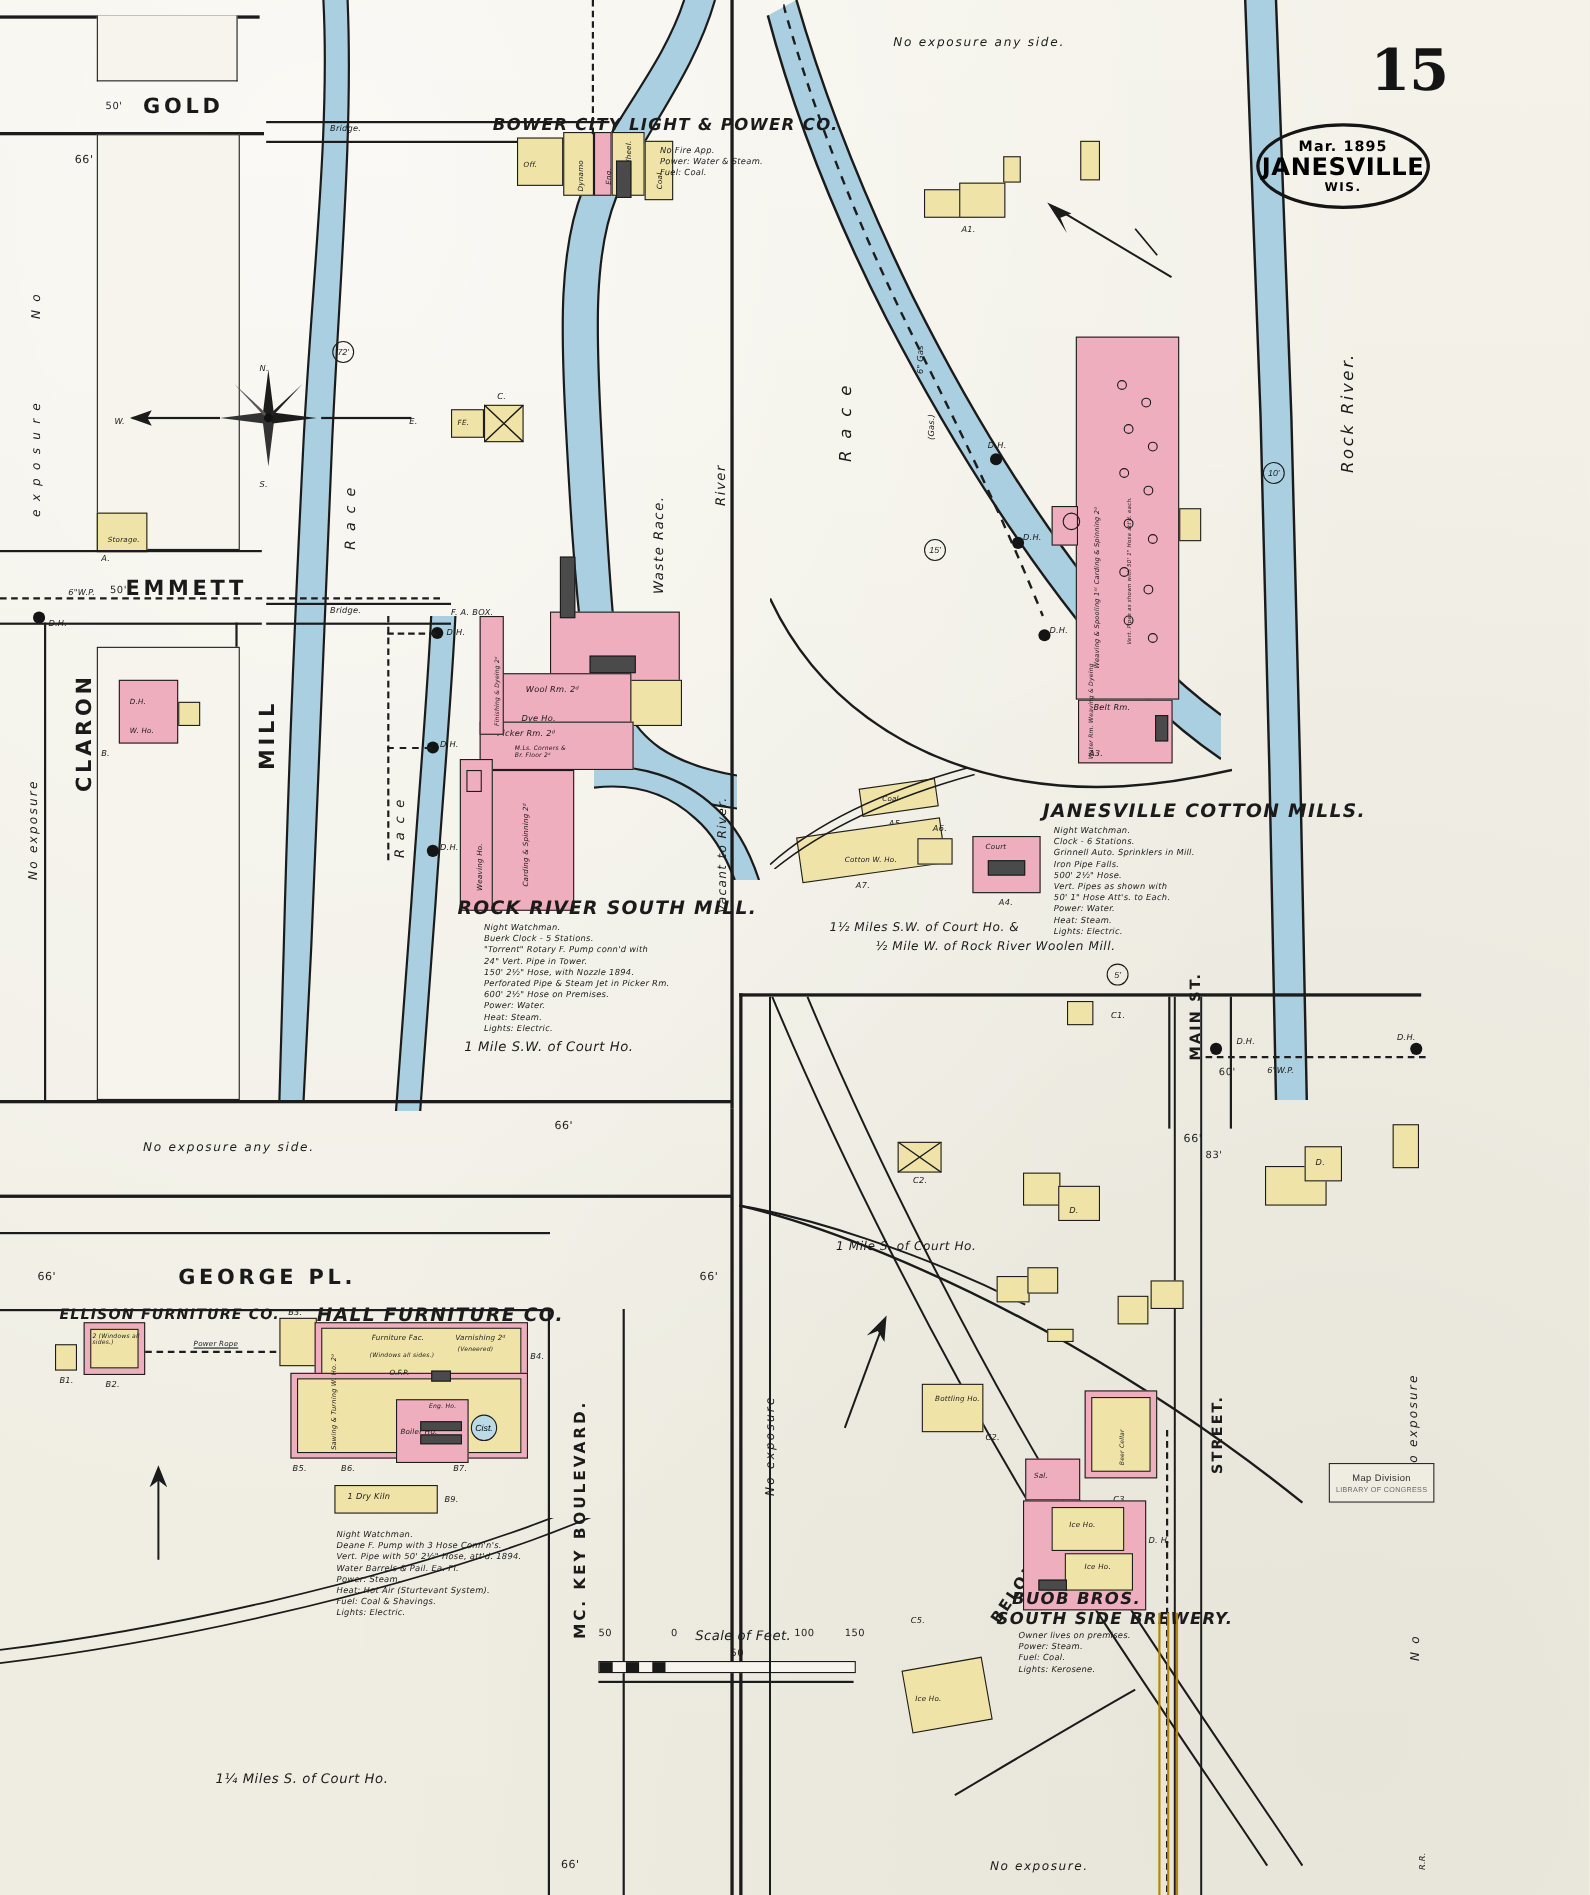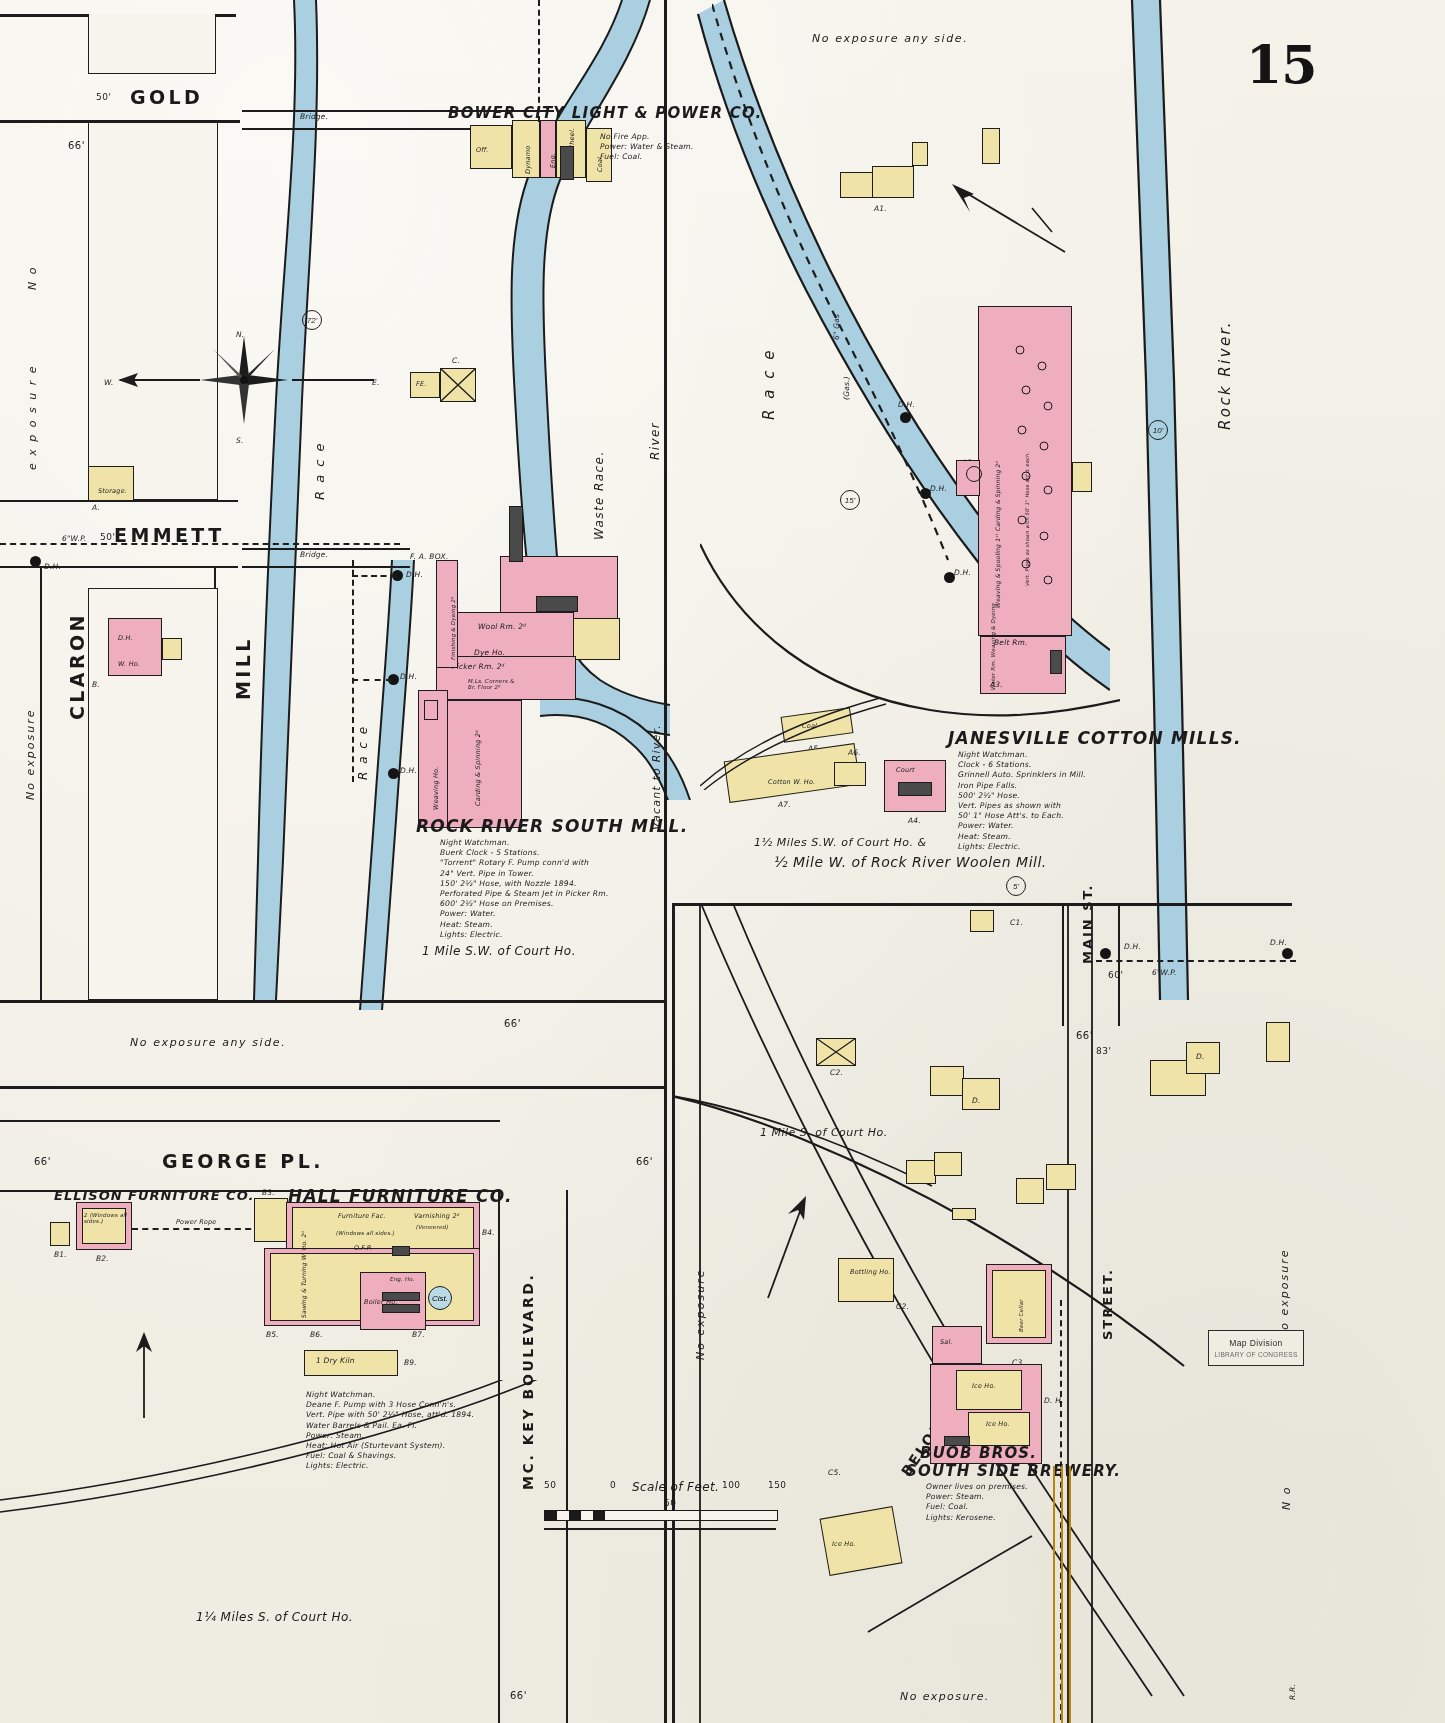--- a/index.html
+++ b/index.html
@@ -405,21 +405,21 @@
     <div>Grinnell Auto. Sprinklers in Mill.</div>
     <div>Iron Pipe Falls.</div>
     <div>500' 2½" Hose.</div>
     <div>Vert. Pipes as shown with</div>
     <div>50' 1" Hose Att's. to Each.</div>
     <div>Power: Water.</div>
     <div>Heat: Steam.</div>
     <div>Lights: Electric.</div>
   </div>
   <div class="t dist" style="left:754px;top:836px;font-size:11px;">1½ Miles S.W. of Court Ho. &amp;</div>
-  <div class="t dist" style="left:774px;top:854px;font-size:14px;">½ Mile W. of Rock River Woolen Mill.</div>
+  <div class="t dist" style="left:796px;top:854px;font-size:11px;">½ Mile W. of Rock River Woolen Mill.</div>
 
   <div class="dot" style="left:900px;top:412px;"></div>
   <div class="t tiny2" style="left:898px;top:400px;">D.H.</div>
   <div class="dot" style="left:920px;top:488px;"></div>
   <div class="t tiny2" style="left:930px;top:484px;">D.H.</div>
   <div class="dot" style="left:944px;top:572px;"></div>
   <div class="t tiny2" style="left:954px;top:568px;">D.H.</div>
   <div class="circ" style="left:840px;top:490px;width:18px;height:18px;">15'</div>
   <div class="circ" style="left:1148px;top:420px;width:18px;height:18px;font-style:italic;">10'</div>
   <div class="circ" style="left:1006px;top:876px;width:18px;height:18px;">5'</div>
@@ -438,21 +438,21 @@
   <div class="ln" style="left:566px;top:1190px;width:2.2px;height:533px;"></div>
 
   <div class="t firmname2" style="left:54px;top:1188px;font-size:13px;">ELLISON FURNITURE CO.</div>
   <div class="bldg pink" style="left:76px;top:1202px;width:56px;height:48px;"></div>
   <div class="bldg yel" style="left:82px;top:1208px;width:44px;height:36px;"></div>
   <div class="t tiny" style="left:84px;top:1212px;font-size:5.5px;">2 (Windows all<br>sides.)</div>
   <div class="bldg yel" style="left:50px;top:1222px;width:20px;height:24px;"></div>
   <div class="t tiny2" style="left:54px;top:1250px;">B1.</div>
   <div class="t tiny2" style="left:96px;top:1254px;">B2.</div>
   <div class="dash-h" style="left:132px;top:1228px;width:150px;"></div>
-  <div class="t tiny" style="left:176px;top:1218px;">Power Rope</div>
+  <div class="t tiny" style="left:176px;top:1218px;text-decoration:underline;">Power Rope</div>
 
   <div class="t firmname" style="left:288px;top:1186px;">HALL FURNITURE CO.</div>
   <div class="bldg yel" style="left:254px;top:1198px;width:34px;height:44px;"></div>
   <div class="t tiny2" style="left:262px;top:1188px;">B3.</div>
 
   <div class="bldg pink" style="left:286px;top:1202px;width:194px;height:64px;"></div>
   <div class="bldg yel" style="left:292px;top:1207px;width:182px;height:54px;"></div>
   <div class="t tiny" style="left:338px;top:1212px;">Furniture Fac.</div>
   <div class="t tiny" style="left:414px;top:1212px;">Varnishing 2ᵈ</div>
   <div class="t tiny" style="left:416px;top:1224px;font-size:5.5px;">(Veneered)</div>
@@ -625,18 +625,23 @@
   <div class="t tiny2 rot90" style="left:1288px;top:1700px;">R.R.</div>
 
   <div class="abs" style="left:752px;top:1190px;">
     <svg width="60" height="110" viewBox="0 0 60 110">
       <path d="M16,108 L50,16" stroke="#1b1b1b" stroke-width="1.8" fill="none"></path>
       <polygon points="54,6 52,30 46,20 36,24" fill="#1b1b1b"></polygon>
     </svg>
   </div>
 
   <div class="pageno" style="left:1246px;top:34px;">15</div>
+  <div class="oval" style="left:1142px;top:112px;width:152px;height:72px;">
+    <div class="l1">Mar. 1895</div>
+    <div class="l2">JANESVILLE</div>
+    <div class="l3">WIS.</div>
+  </div>
   <div class="stamp" style="left:1208px;top:1330px;width:94px;height:34px;">
     <div class="s1">Map Division</div>
     <div class="s2">LIBRARY OF CONGRESS</div>
   </div>
 
 </div>
 
 </body></html>

